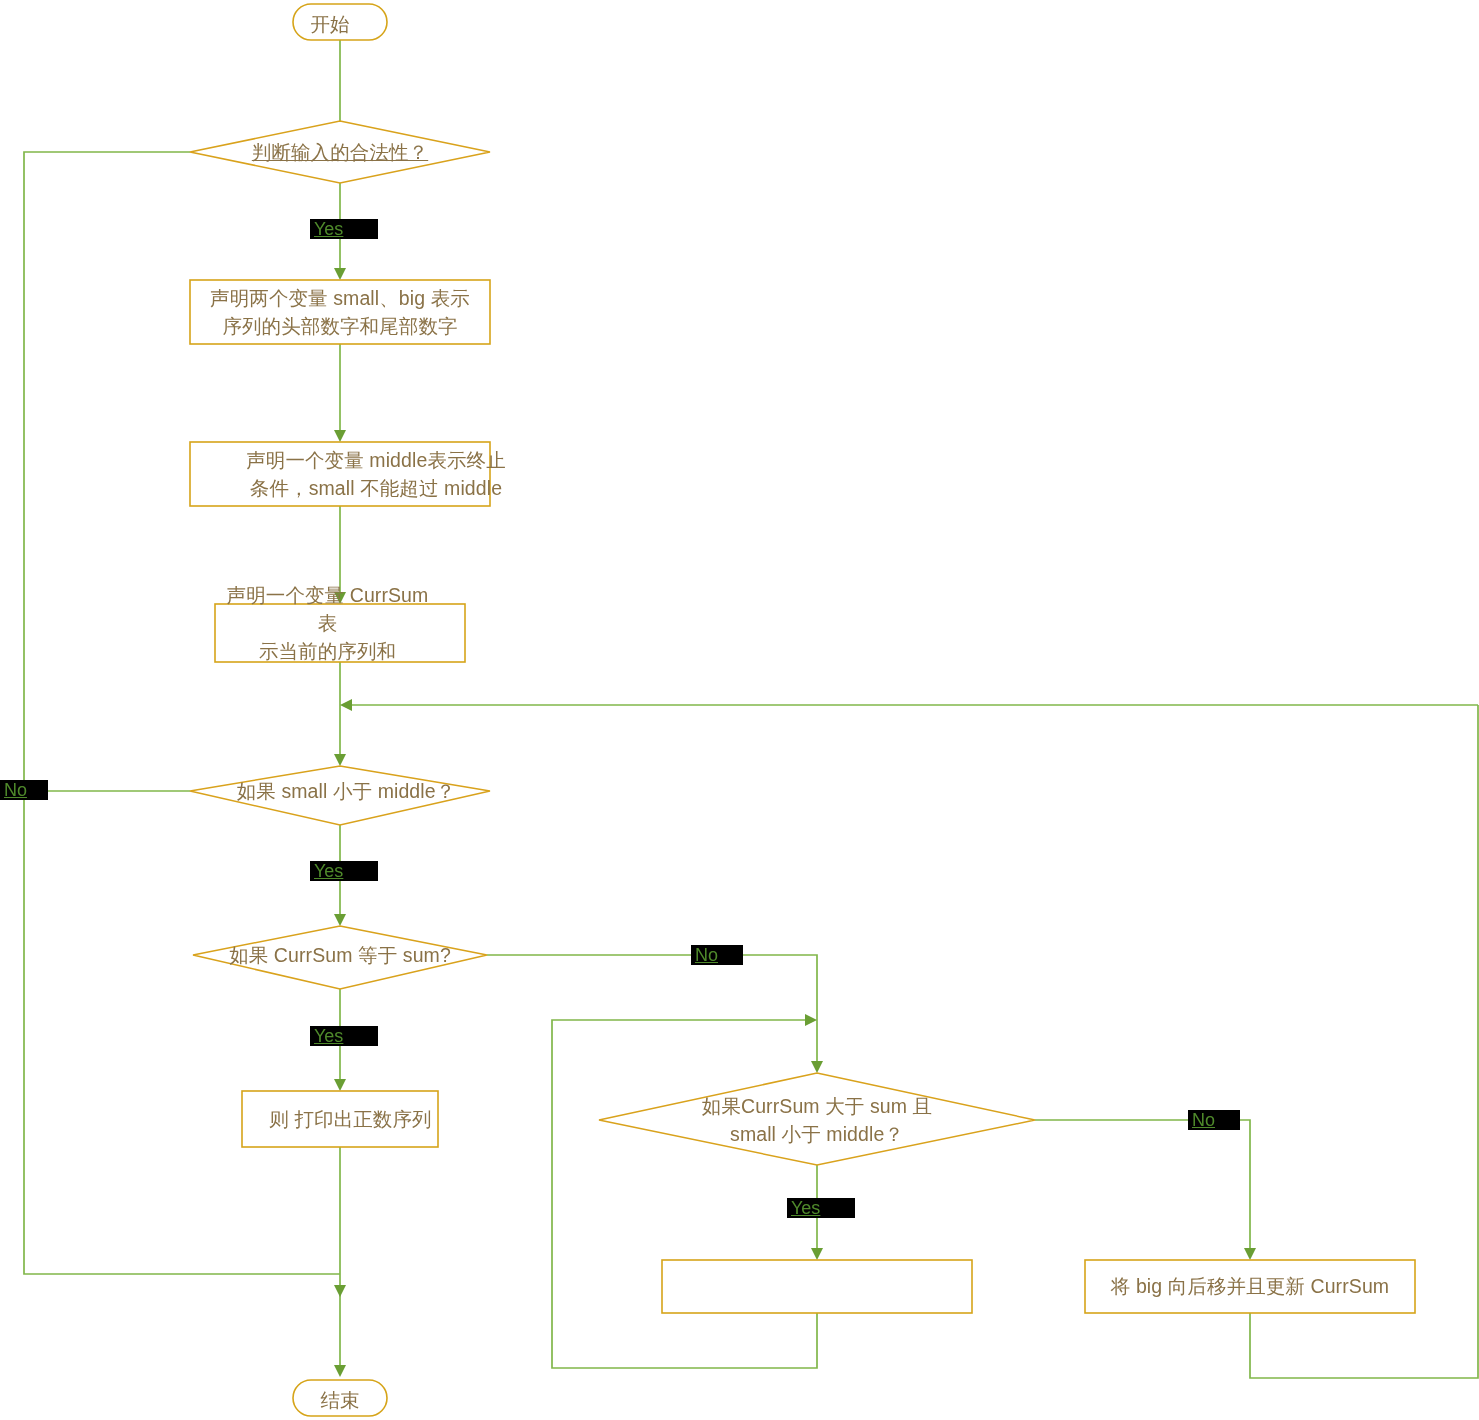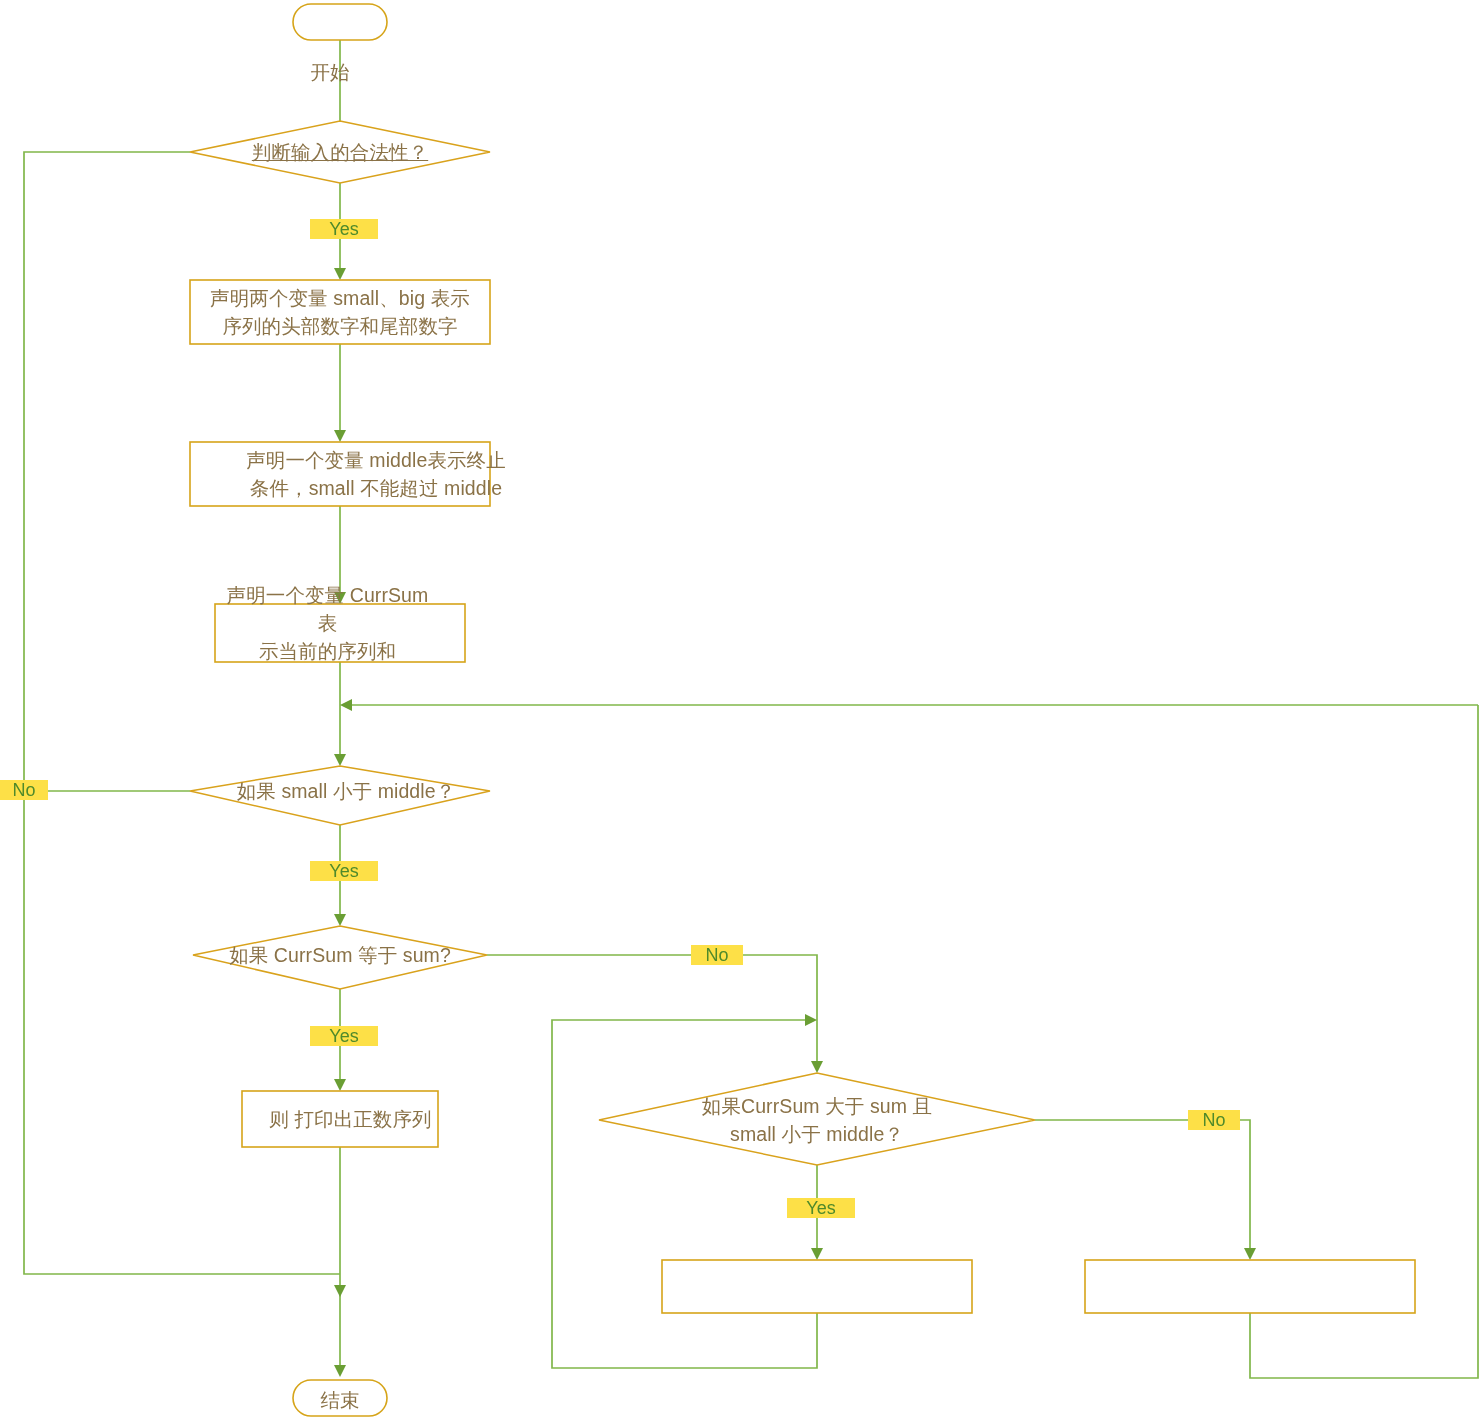--- a/index.html
+++ b/index.html
@@ -66,24 +66,25 @@
     pointer-events: none;
   }
   .node-label.terminator-label {
     font-size: 19.5px;
   }
   .edge-label {
     position: absolute;
     color: #4f8a2b;
     font-size: 18px;
     line-height: 20px;
-    text-align: center;
-    background: #fde047;
+    text-align: left;
+    background: #000000;
     padding: 0 4px;
     white-space: nowrap;
+    text-decoration: underline;
   }
 </style>
 </head>
 <body>
 
 <div id="flow-root">
 
   <svg id="flow-svg" viewBox="0 0 1479 1420" xmlns="http://www.w3.org/2000/svg">
 
     <g>
@@ -186,21 +187,21 @@
 
     <polygon class="node-shape decision" points="817,1073 1035,1120 817,1165 599,1120"></polygon>
 
     <rect class="node-shape" x="662" y="1260" width="310" height="53"></rect>
 
     <rect class="node-shape" x="1085" y="1260" width="330" height="53"></rect>
 
     <rect class="node-shape terminator" x="293" y="1380" width="94" height="36" rx="18" ry="18"></rect>
   </svg>
 
-  <div class="node-label terminator-label" style="left:293px; top:10px; width:74px;margin-top:48px;">开始</div>
+  <div class="node-label terminator-label" style="left:293px; top:10px; width:74px;">开始</div>
 
   <div class="node-label" style="left:190px; top:138px; width:300px;text-decoration:underline;">判断输入的合法性？</div>
 
   <div class="node-label" style="left:192px; top:284px; width:296px;">声明两个变量 small、big 表示
 序列的头部数字和尾部数字</div>
 
   <div class="node-label" style="left:192px; top:446px; width:296px;padding-left:36px;">声明一个变量 middle表示终止
 条件，small 不能超过 middle</div>
 
   <div class="node-label" style="left:217px; top:581px; width:221px;">声明一个变量 CurrSum 表
@@ -209,20 +210,21 @@
   <div class="node-label" style="left:196px; top:777px; width:300px;">如果 small 小于 middle？</div>
 
   <div class="node-label" style="left:193px; top:941px; width:294px;">如果 CurrSum 等于 sum?</div>
 
   <div class="node-label" style="left:242px; top:1105px; width:217px;">则 打印出正数序列</div>
 
   <div class="node-label" style="left:647px; top:1092px; width:340px;">如果CurrSum 大于 sum 且
  small 小于 middle？</div>
 
 
+  <div class="node-label" style="left:1085px; top:1272px; width:330px;">将 big 向后移并且更新 CurrSum</div>
 
   <div class="node-label terminator-label" style="left:293px; top:1386px; width:94px;">结束</div>
 
   <div class="edge-label" style="left:310px; top:219px; width:60px;">Yes</div>
 
   <div class="edge-label" style="left:0px; top:780px; width:40px;">No</div>
 
   <div class="edge-label" style="left:310px; top:861px; width:60px;">Yes</div>
 
   <div class="edge-label" style="left:310px; top:1026px; width:60px;">Yes</div>

